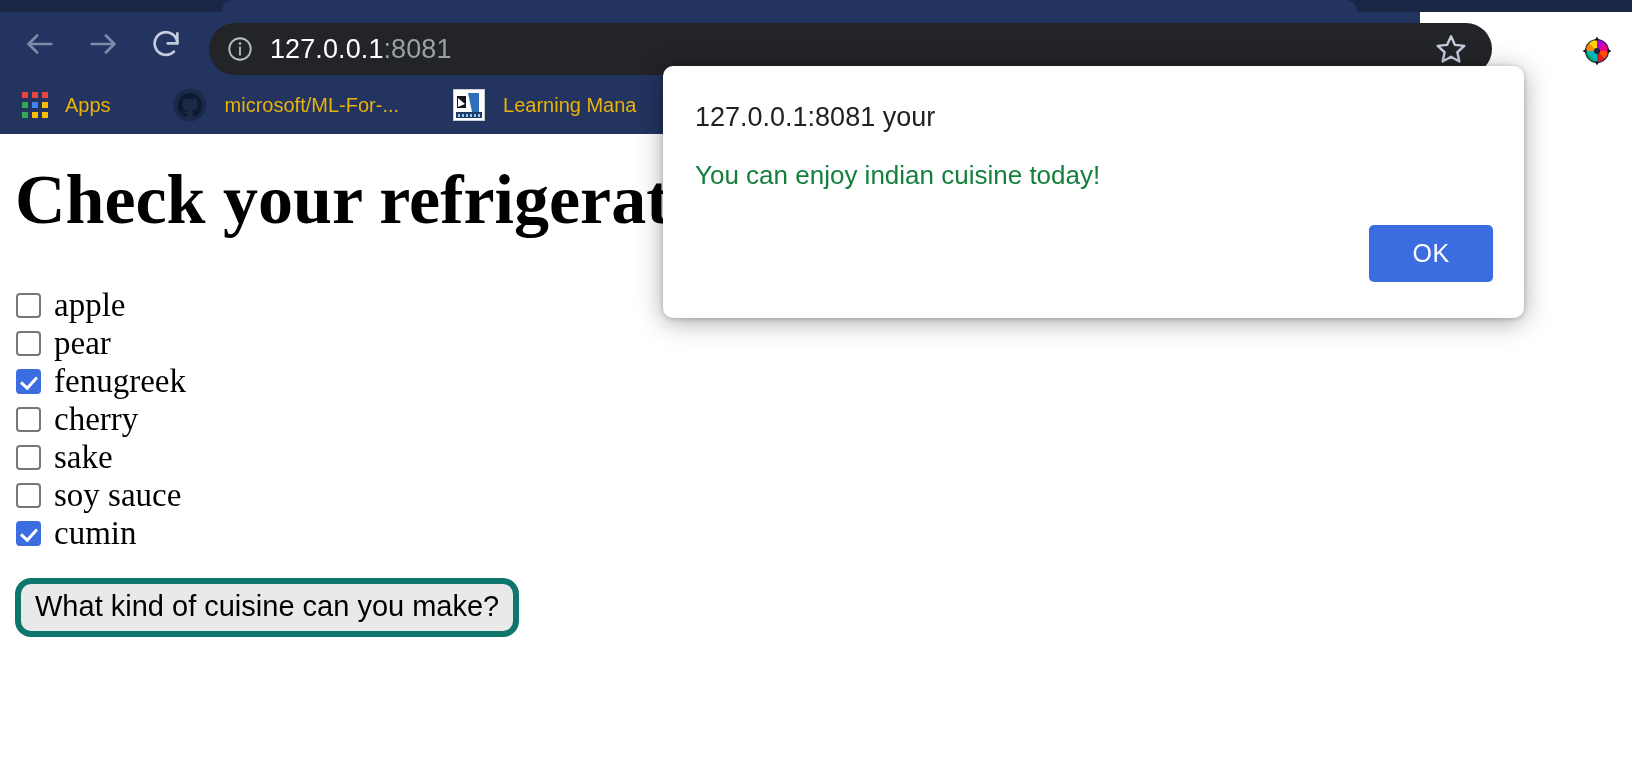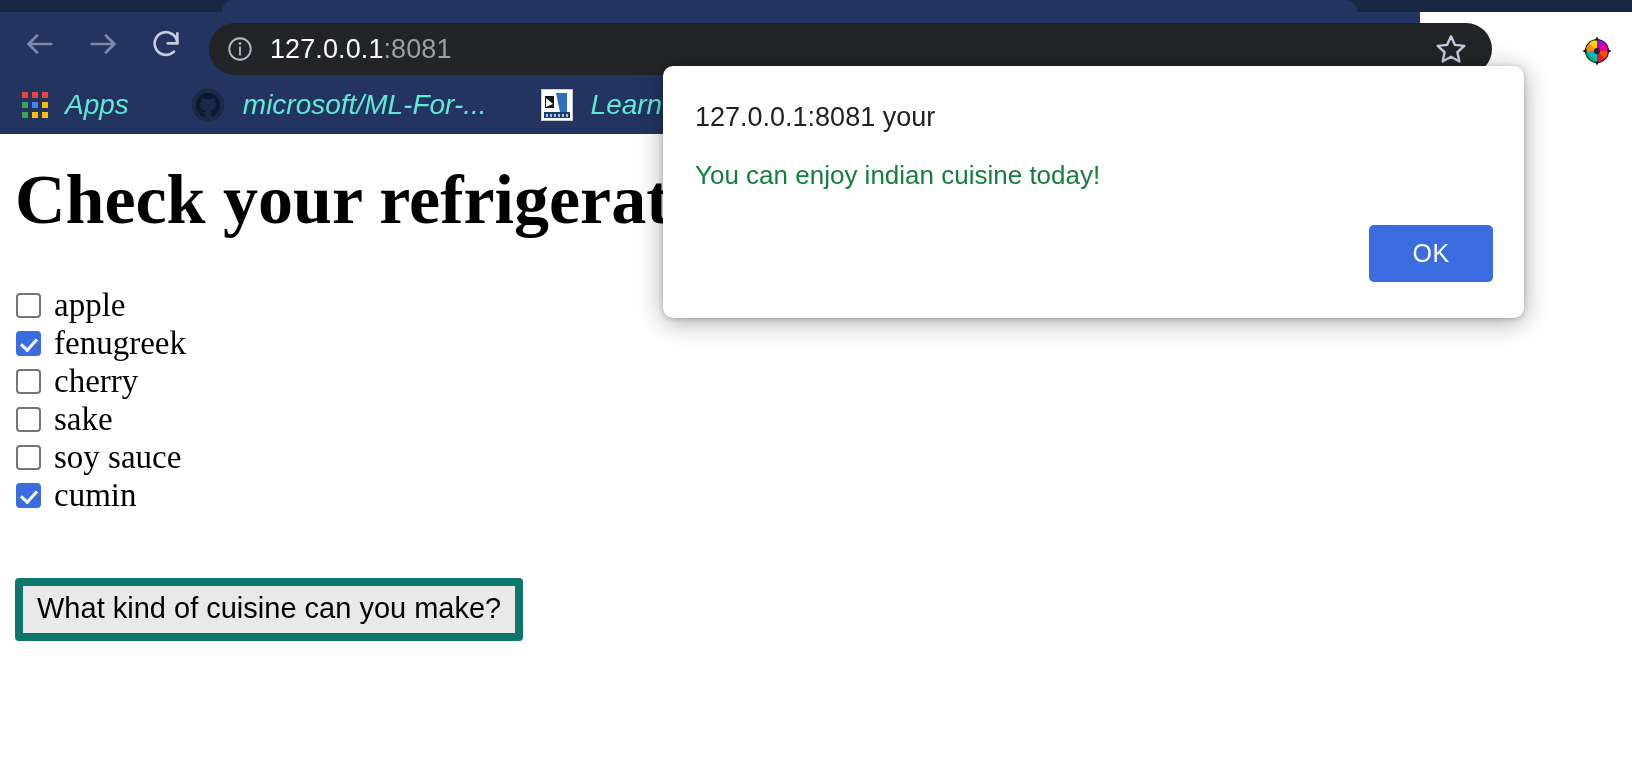--- a/index.html
+++ b/index.html
@@ -123,24 +123,23 @@
     align-items: center;
   }
   .bm-item {
     display: flex;
     align-items: center;
     height: 40px;
     cursor: pointer;
     flex: none;
   }
   .bm-label {
-    font-size: 28px;
-    color: #5eead4;
-    white-space: nowrap;
-    font-style: italic;
+    font-size: 20px;
+    color: #eab308;
+    white-space: nowrap;
   }
   #bm-apps { margin-left: 22px; }
   #bm-apps .bm-label { margin-left: 17px; }
   #bm-github { margin-left: 62px; }
   #bm-github .bm-label { margin-left: 18px; }
   #bm-learning { margin-left: 54px; }
   #bm-learning .bm-label { margin-left: 18px; }
 
   
   #apps-grid-icon {
@@ -227,22 +226,22 @@
     white-space: nowrap;
     cursor: default;
   }
 
   #cuisine-button {
     position: absolute;
     left: 15px;
     top: 444px;
     padding: 6px 14px 8px 14px;
     background: #e9e9e9;
-    border: 8px solid #0f766e;
-    border-radius: 4px;
+    border: 6px solid #0f766e;
+    border-radius: 16px;
     font-family: "Liberation Sans", sans-serif;
     font-size: 29px;
     color: #000000;
     cursor: pointer;
     white-space: nowrap;
   }
 
   
   #js-dialog {
     position: absolute;
@@ -423,20 +422,24 @@
 
   <h1 id="page-title">Check your refrigerator.</h1>
 
   <ul id="ingredient-list">
 
     <li class="ingredient-row">
       <span class="cb unchecked"></span>
       <span class="ingredient-label">apple</span>
     </li>
 
+    <li class="ingredient-row">
+      <span class="cb unchecked"></span>
+      <span class="ingredient-label">pear</span>
+    </li>
 
     <li class="ingredient-row">
       <span class="cb checked"></span>
       <span class="ingredient-label">fenugreek</span>
     </li>
 
     <li class="ingredient-row">
       <span class="cb unchecked"></span>
       <span class="ingredient-label">cherry</span>
     </li>

